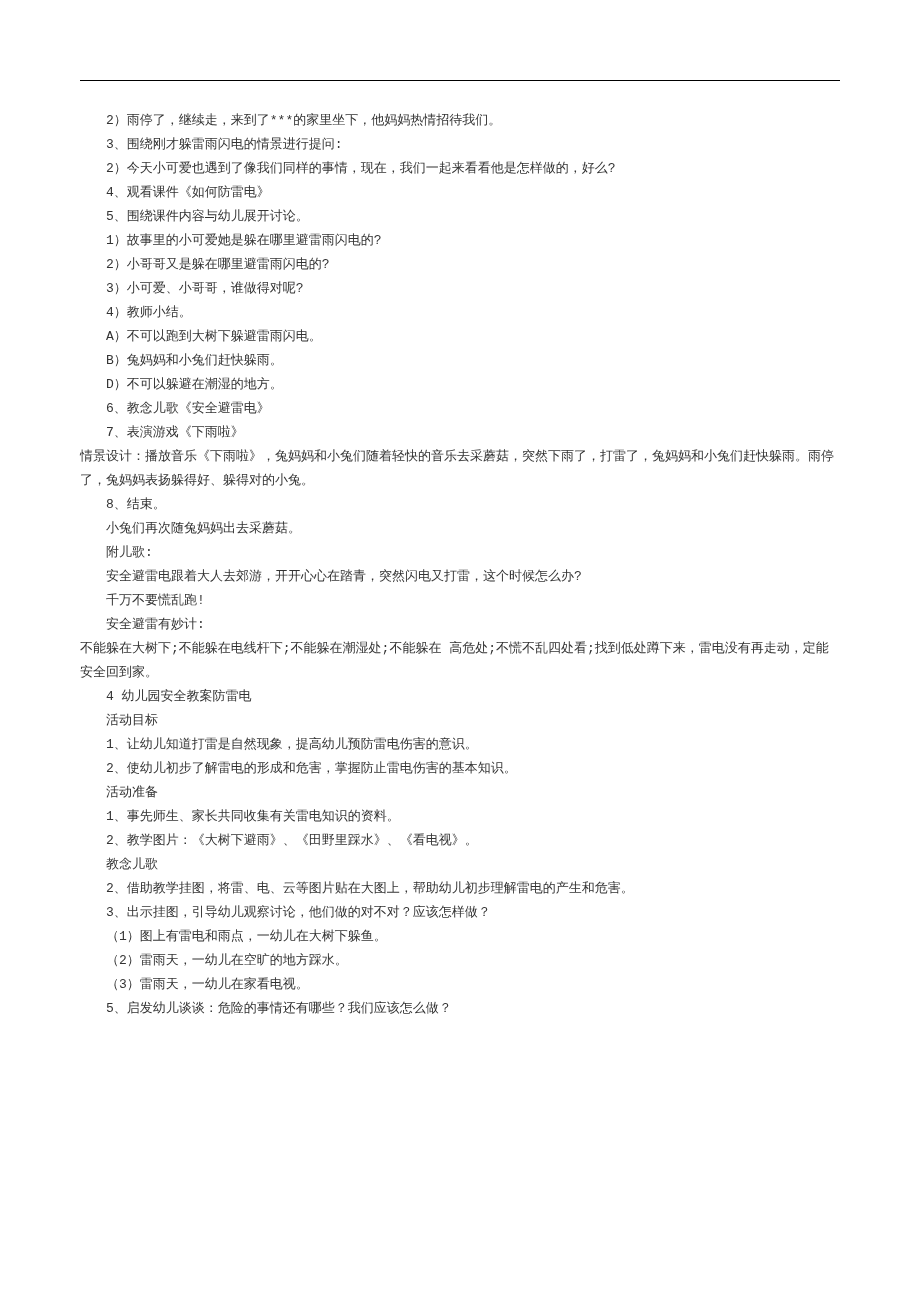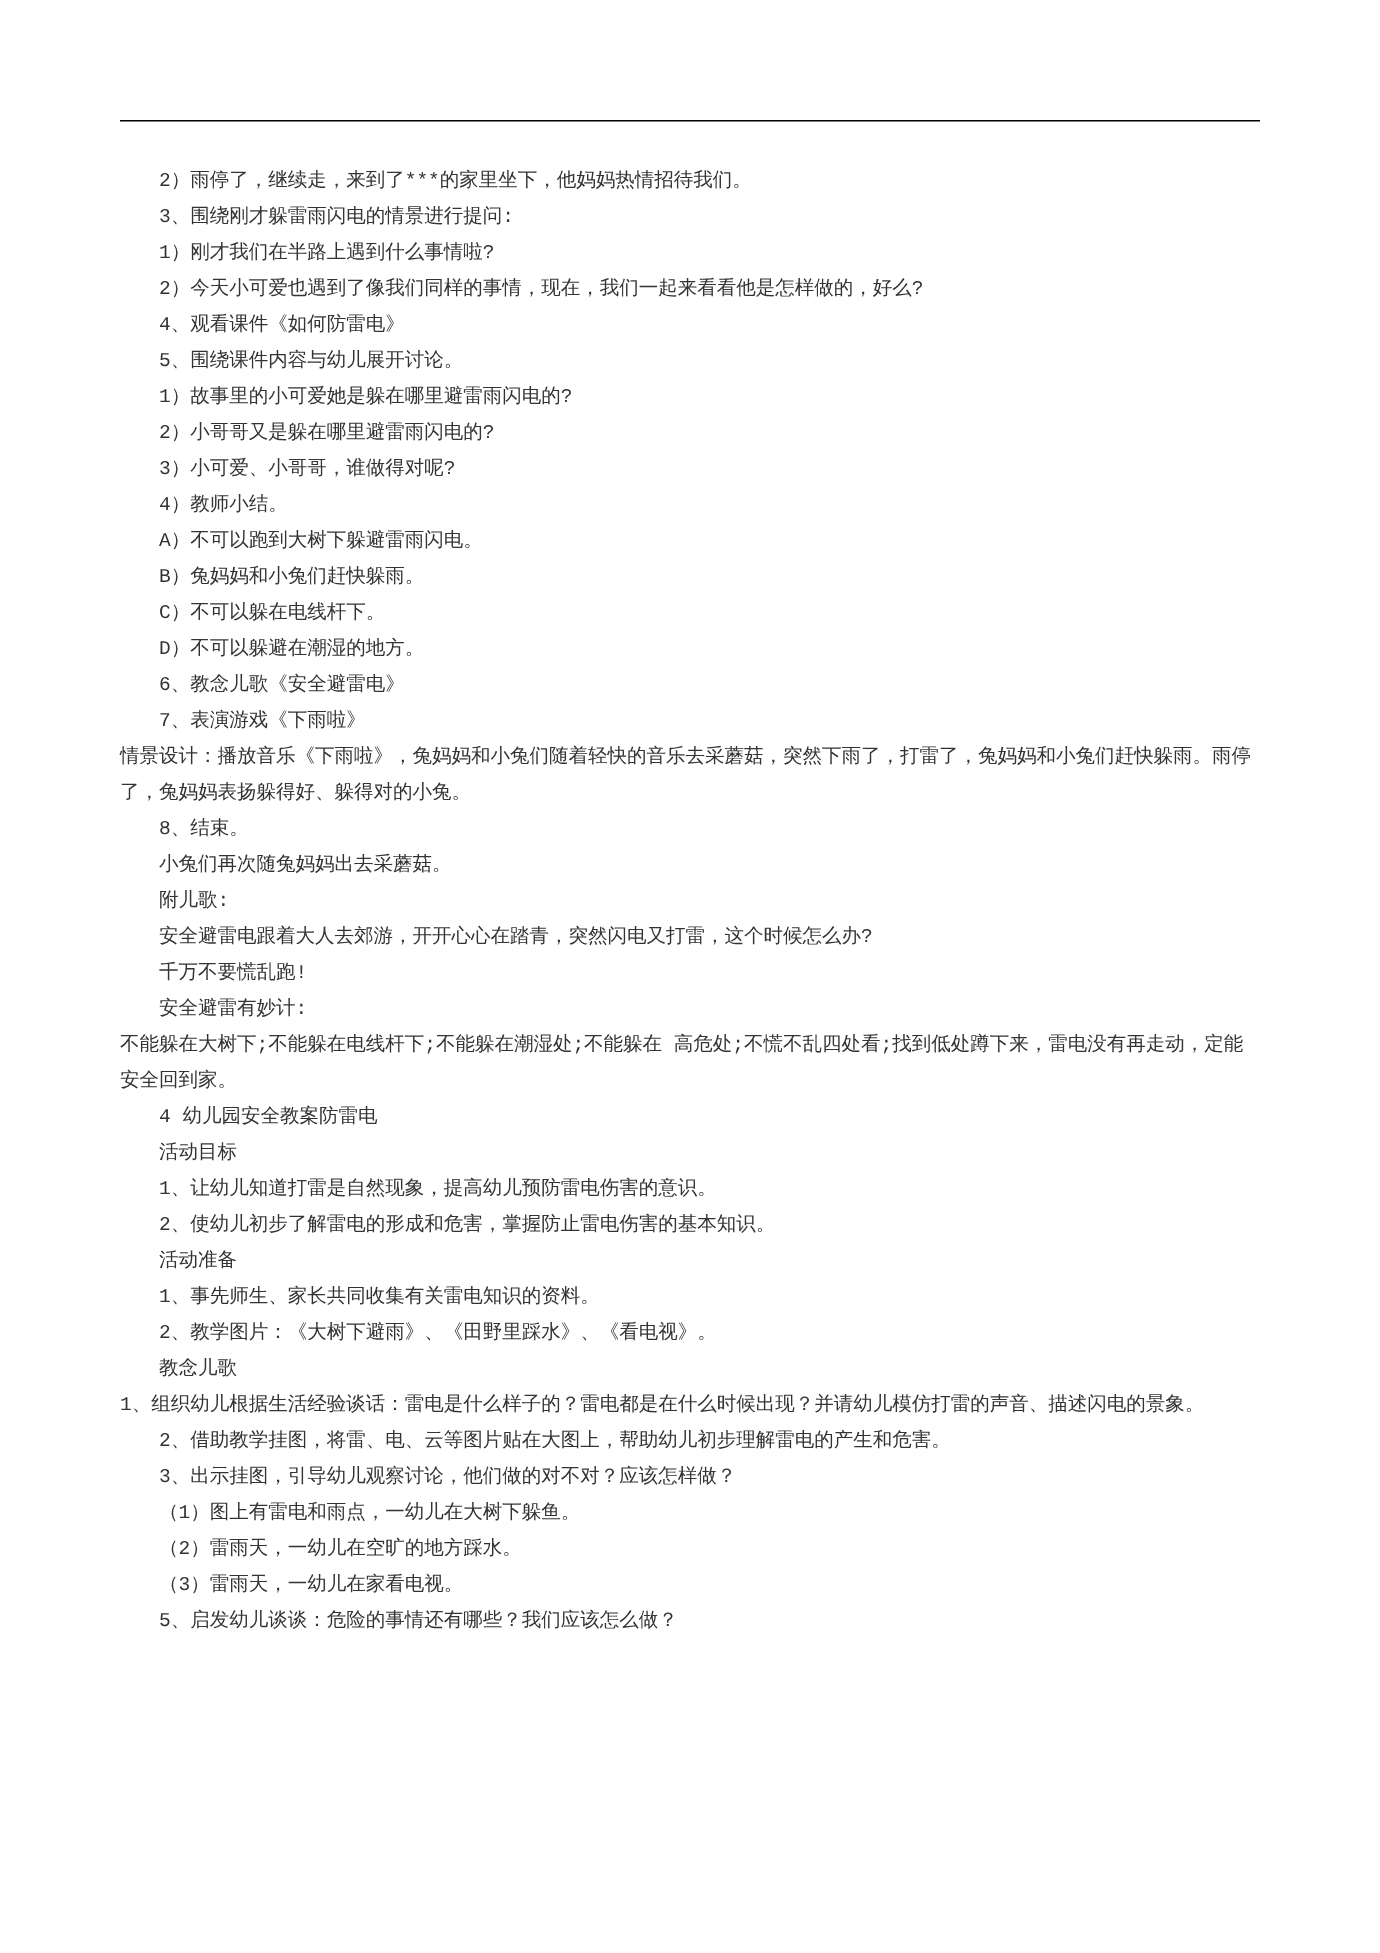--- a/index.html
+++ b/index.html
@@ -31,51 +31,48 @@
   }
 </style>
 </head>
 <body>
 
 <div class="page">
   <div class="divider"></div>
   <div id="content">
       <p class="line">2）雨停了，继续走，来到了***的家里坐下，他妈妈热情招待我们。</p>
       <p class="line">3、围绕刚才躲雷雨闪电的情景进行提问:</p>
-      <p class="line">1）刚才我们在半路上遇到什么事情啦?</p>
       <p class="line">2）今天小可爱也遇到了像我们同样的事情，现在，我们一起来看看他是怎样做的，好么?</p>
       <p class="line">4、观看课件《如何防雷电》</p>
       <p class="line">5、围绕课件内容与幼儿展开讨论。</p>
       <p class="line">1）故事里的小可爱她是躲在哪里避雷雨闪电的?</p>
       <p class="line">2）小哥哥又是躲在哪里避雷雨闪电的?</p>
       <p class="line">3）小可爱、小哥哥，谁做得对呢?</p>
       <p class="line">4）教师小结。</p>
       <p class="line">A）不可以跑到大树下躲避雷雨闪电。</p>
       <p class="line">B）兔妈妈和小兔们赶快躲雨。</p>
-      <p class="line">C）不可以躲在电线杆下。</p>
       <p class="line">D）不可以躲避在潮湿的地方。</p>
       <p class="line">6、教念儿歌《安全避雷电》</p>
       <p class="line">7、表演游戏《下雨啦》</p>
       <p class="line noindent">情景设计：播放音乐《下雨啦》，兔妈妈和小兔们随着轻快的音乐去采蘑菇，突然下雨了，打雷了，兔妈妈和小兔们赶快躲雨。雨停了，兔妈妈表扬躲得好、躲得对的小兔。</p>
       <p class="line">8、结束。</p>
       <p class="line">小兔们再次随兔妈妈出去采蘑菇。</p>
       <p class="line">附儿歌:</p>
       <p class="line">安全避雷电跟着大人去郊游，开开心心在踏青，突然闪电又打雷，这个时候怎么办?</p>
       <p class="line">千万不要慌乱跑!</p>
       <p class="line">安全避雷有妙计:</p>
       <p class="line noindent">不能躲在大树下;不能躲在电线杆下;不能躲在潮湿处;不能躲在 高危处;不慌不乱四处看;找到低处蹲下来，雷电没有再走动，定能安全回到家。</p>
       <p class="line">4 幼儿园安全教案防雷电</p>
       <p class="line">活动目标</p>
       <p class="line">1、让幼儿知道打雷是自然现象，提高幼儿预防雷电伤害的意识。</p>
       <p class="line">2、使幼儿初步了解雷电的形成和危害，掌握防止雷电伤害的基本知识。</p>
       <p class="line">活动准备</p>
       <p class="line">1、事先师生、家长共同收集有关雷电知识的资料。</p>
       <p class="line">2、教学图片：《大树下避雨》、《田野里踩水》、《看电视》。</p>
       <p class="line">教念儿歌</p>
-      <p class="line noindent">1、组织幼儿根据生活经验谈话：雷电是什么样子的？雷电都是在什么时候出现？并请幼儿模仿打雷的声音、描述闪电的景象。</p>
       <p class="line">2、借助教学挂图，将雷、电、云等图片贴在大图上，帮助幼儿初步理解雷电的产生和危害。</p>
       <p class="line">3、出示挂图，引导幼儿观察讨论，他们做的对不对？应该怎样做？</p>
       <p class="line">（1）图上有雷电和雨点，一幼儿在大树下躲鱼。</p>
       <p class="line">（2）雷雨天，一幼儿在空旷的地方踩水。</p>
       <p class="line">（3）雷雨天，一幼儿在家看电视。</p>
       <p class="line">5、启发幼儿谈谈：危险的事情还有哪些？我们应该怎么做？</p>
     </div>
 </div>
 
 </body></html>

